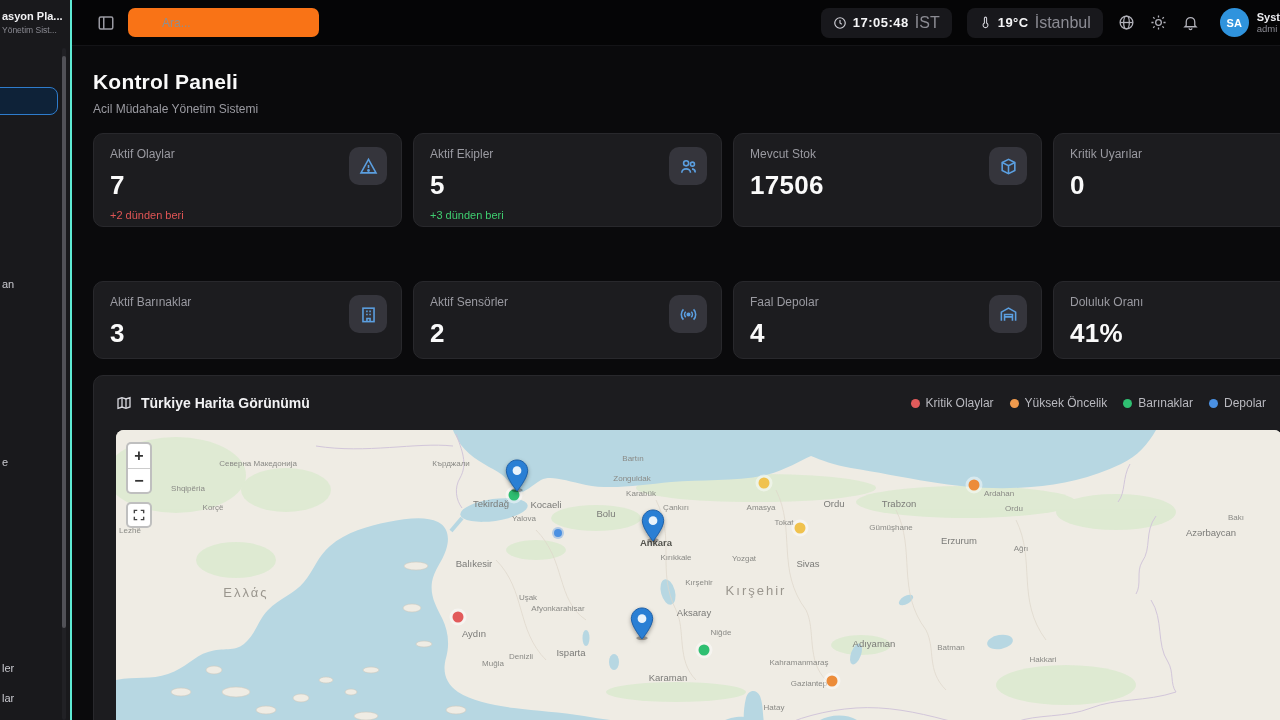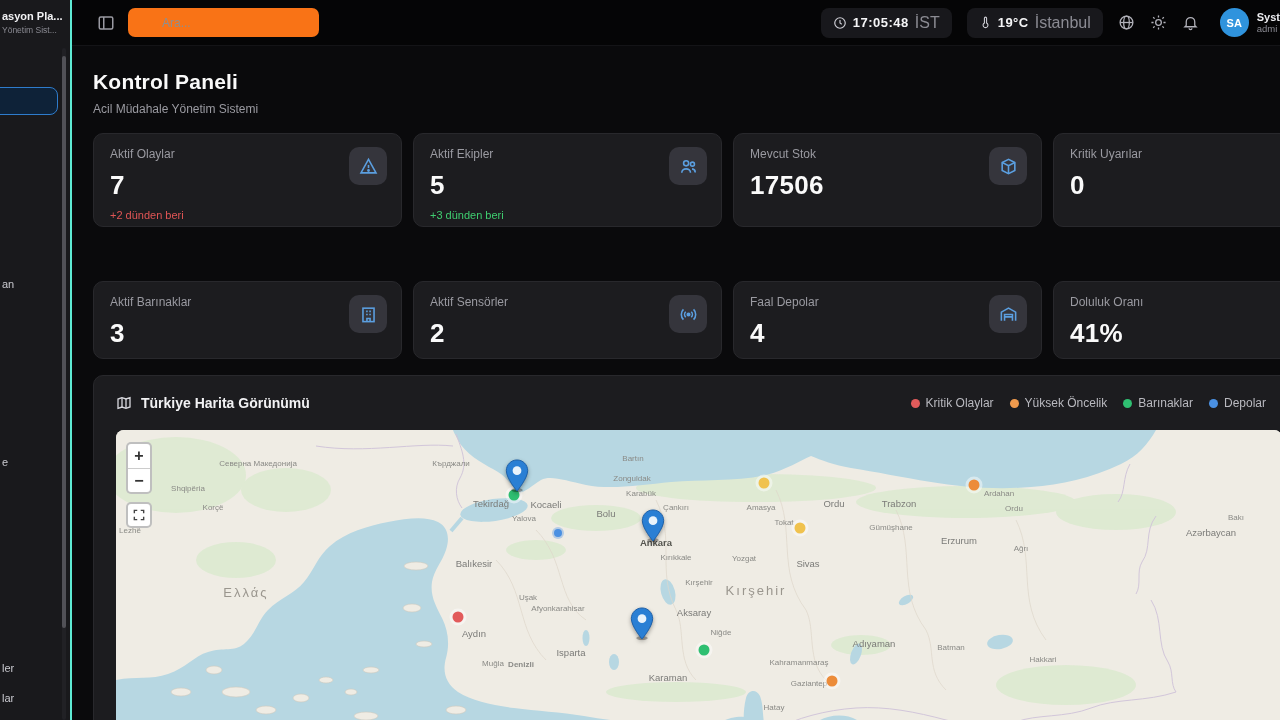--- a/index.html
+++ b/index.html
@@ -383,21 +383,21 @@
               <span class="mlabel b" style="left: 540px; top: 112px;">Ankara</span>
               <span class="mlabel s" style="left: 628px; top: 128px;">Yozgat</span>
               <span class="mlabel" style="left: 692px; top: 133px;">Sivas</span>
               <span class="mlabel s" style="left: 583px; top: 152px;">Kırşehir</span>
               <span class="mlabel" style="left: 578px; top: 182px;">Aksaray</span>
               <span class="mlabel s" style="left: 605px; top: 202px;">Niğde</span>
               <span class="mlabel" style="left: 552px; top: 247px;">Karaman</span>
               <span class="mlabel" style="left: 455px; top: 222px;">Isparta</span>
               <span class="mlabel s" style="left: 442px; top: 178px;">Afyonkarahisar</span>
               <span class="mlabel s" style="left: 412px; top: 167px;">Uşak</span>
-              <span class="mlabel s" style="left: 405px; top: 234px; font-weight: bold;">Denizli</span>
+              <span class="mlabel s" style="left: 405px; top: 226px;">Denizli</span>
               <span class="mlabel" style="left: 358px; top: 203px;">Aydın</span>
               <span class="mlabel s" style="left: 377px; top: 233px;">Muğla</span>
               <span class="mlabel s" style="left: 645px; top: 77px;">Amasya</span>
               <span class="mlabel s" style="left: 668px; top: 92px;">Tokat</span>
               <span class="mlabel" style="left: 718px; top: 73px;">Ordu</span>
               <span class="mlabel" style="left: 783px; top: 73px;">Trabzon</span>
               <span class="mlabel s" style="left: 775px; top: 97px;">Gümüşhane</span>
               <span class="mlabel" style="left: 843px; top: 110px;">Erzurum</span>
               <span class="mlabel s" style="left: 883px; top: 63px;">Ardahan</span>
               <span class="mlabel s" style="left: 898px; top: 78px;">Ordu</span>

